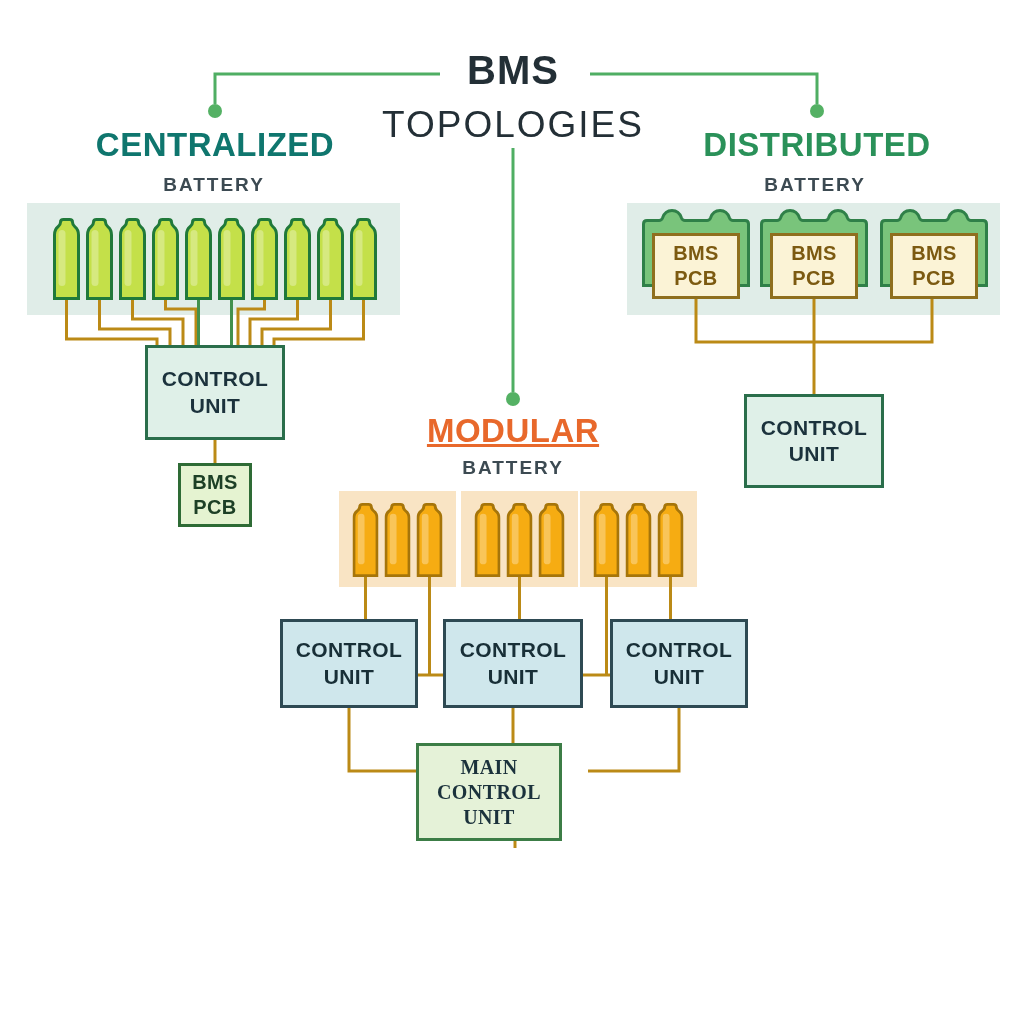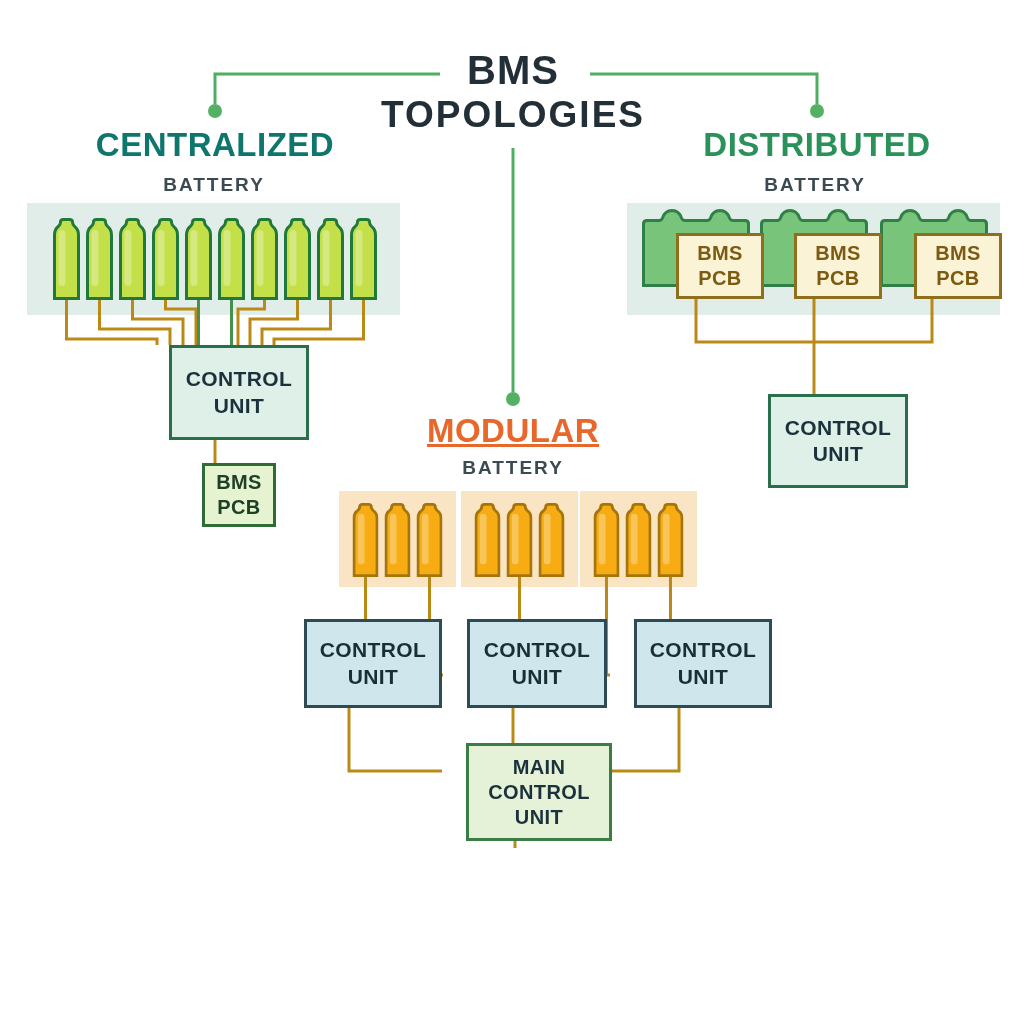--- a/index.html
+++ b/index.html
@@ -12,33 +12,33 @@
   #wires{position:absolute;left:0;top:0;z-index:2;}
   .box,.hdr,.blabel,#title{position:absolute;z-index:3;}
 
   
   .cont-mint{background:#e0ede8;}
   .cont-peach{background:#f9e4c4;}
 
   
   .box{
     box-sizing:border-box;display:flex;align-items:center;justify-content:center;
-    text-align:center;font-weight:700;line-height:1.25;letter-spacing:.4px;margin-left:24px;
+    text-align:center;font-weight:700;line-height:1.25;letter-spacing:.4px;
   }
   .mint  {background:#dff0e8;border:3px solid #2a6e4b;color:#1b323c;font-size:21px;}
   .pcbg  {background:#e5f3d1;border:3px solid #2e6b35;color:#1d4026;font-size:20px;}
   .cream {background:#fbf3d6;border:3px solid #8f6f1e;color:#7c5a11;font-size:20px;}
   .blue  {background:#cfe7ec;border:3px solid #2e4a53;color:#182f37;font-size:21px;}
   .maincu{background:#e5f2d8;border:3px solid #3c7d46;color:#1b323c;font-size:20px;}
   .pcbo  {background:#ee8742;border:3px solid #96511c;color:#fdf6ee;font-size:20px;}
 
   
   #title{left:513px;top:50px;transform:translateX(-50%);text-align:center;color:#232f36;}
   #title .t1{font-size:40px;font-weight:800;letter-spacing:1px;line-height:1.0;}
-  #title .t2{font-size:37px;font-weight:700;letter-spacing:2px;line-height:1.0;margin-top:6px;}
+  #title .t2{font-size:37px;font-weight:400;letter-spacing:2px;line-height:1.0;margin-top:16px;}
   .hdr{transform:translateX(-50%);font-size:33px;font-weight:800;letter-spacing:.5px;white-space:nowrap;}
   .hdr-blue{color:#0f766e;} .hdr-green{color:#2a9159;text-align:center;} .hdr-orange{color:#e8682b;}
   .blabel{transform:translateX(-50%);font-size:19px;font-weight:800;letter-spacing:2px;color:#3c4a52;white-space:nowrap;}
 
   
   .wire {stroke:#bb8a16;stroke-width:3;fill:none;}
   .wireg{stroke:#43914d;stroke-width:3;fill:none;}
   .conn {stroke:#4fae63;stroke-width:3;fill:none;}
   .dot  {fill:#54b164;}
   use.cellg{fill:#c4e049;stroke:#20793a;stroke-width:3;}
@@ -160,16 +160,16 @@
   <div class="box pcbg" style="left:178px;top:463px;width:74px;height:64px;">BMS PCB</div>
 
   <div class="box cream" style="left:652px;top:233px;width:88px;height:66px;">BMS PCB</div>
   <div class="box cream" style="left:770px;top:233px;width:88px;height:66px;">BMS PCB</div>
   <div class="box cream" style="left:890px;top:233px;width:88px;height:66px;">BMS PCB</div>
   <div class="box mint" style="left:744px;top:394px;width:140px;height:94px;">CONTROL UNIT</div>
 
   <div class="box blue" style="left:280px;top:619px;width:138px;height:89px;">CONTROL UNIT</div>
   <div class="box blue" style="left:443px;top:619px;width:140px;height:89px;">CONTROL UNIT</div>
   <div class="box blue" style="left:610px;top:619px;width:138px;height:89px;">CONTROL UNIT</div>
-  <div class="box maincu" style="left:442px;top:743px;width:146px;height:98px;">MAIN CONTROL UNIT</div>
+  <div class="box maincu" style="left:416px;top:743px;width:146px;height:98px;font-family:Liberation Serif, serif;">MAIN CONTROL UNIT</div>
   <div class="box pcbo" style="left:473px;top:875px;width:84px;height:67px;">BMS PCB</div>
 
 </div>
 
 </body></html>

